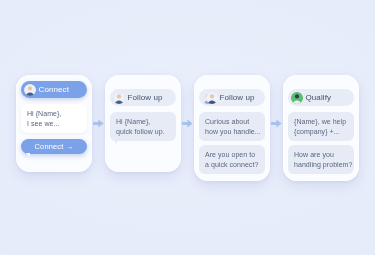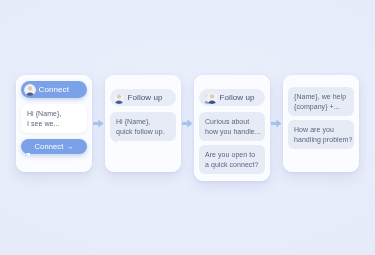--- a/index.html
+++ b/index.html
@@ -35,21 +35,21 @@
     align-items: flex-start;
     justify-content: center;
   }
 
   
   .card {
     position: relative;
     width: 76px;
     min-height: 97px;
     background: #fbfcff;
-    border-radius: 9px;
+    border-radius: 14px;
     box-shadow:
       0 5px 12px rgba(110, 130, 190, 0.17),
       0 1px 3px rgba(110, 130, 190, 0.11),
       inset 0 0 0 0.5px rgba(255,255,255,0.9);
     padding: 6px 5px 7px 5px;
     box-sizing: border-box;
     flex: 0 0 auto;
   }
 
   
@@ -281,20 +281,31 @@
             <span class="line">a quick connect?</span>
           </div>
         </div>
       </div>
       <div class="connector">
         <svg width="11" height="9" viewBox="0 0 11 9" xmlns="http://www.w3.org/2000/svg">
           <path d="M0 3.1h5.3V0.6L10.6 4.5 5.3 8.4V5.9H0z" fill="#a9c4ef"></path>
         </svg>
       </div>
       <div class="card">
+        <div class="pill muted">
+          <span class="avatar">
+            <svg viewBox="0 0 12 12" xmlns="http://www.w3.org/2000/svg">
+              <circle cx="6" cy="6" r="6" fill="#5cbd72"></circle>
+              <circle cx="6" cy="6" r="5.6" fill="none" stroke="#5cbd72" stroke-width="0.8"></circle>
+              <circle cx="6" cy="4.4" r="2.1" fill="#2f3d4f"></circle>
+              <path d="M1.8 12c0.4-2.3 2.1-3.6 4.2-3.6S9.8 9.7 10.2 12z" fill="#e9eef6"></path>
+            </svg>
+          </span>
+          <span class="pill-label">Qualify</span>
+        </div>
         <div class="bubbles">
           <div class="bubble tint">
             <span class="line">{Name}, we help</span>
             <span class="line">{company} +...</span>
           </div>
           <div class="bubble tint">
             <span class="line">How are you</span>
             <span class="line">handling problem?</span>
           </div>
         </div>

